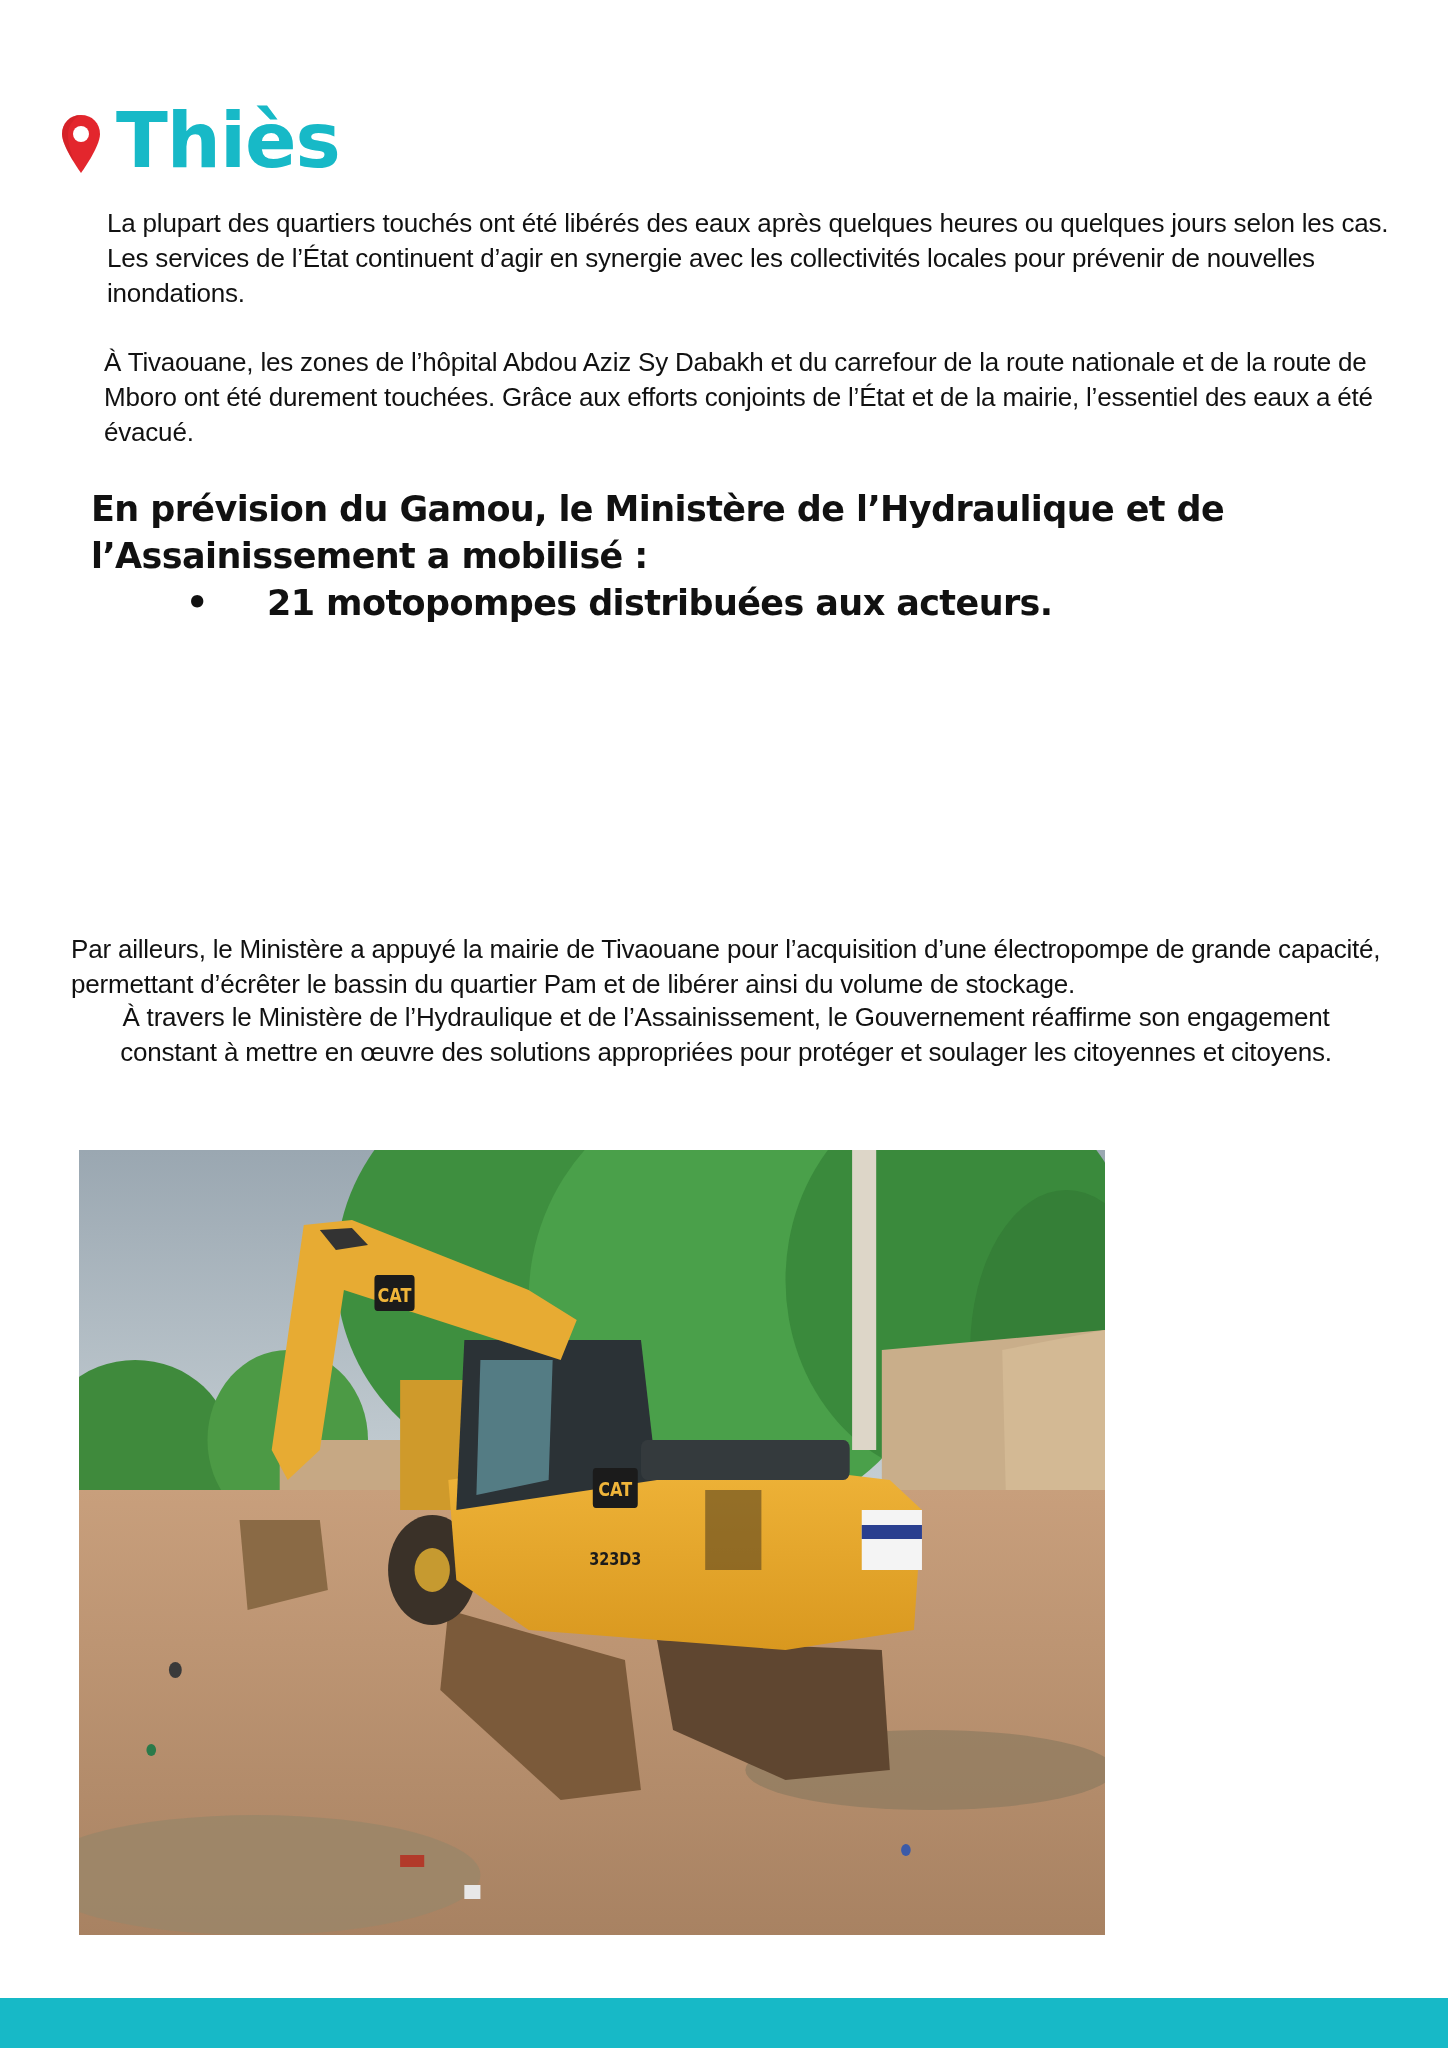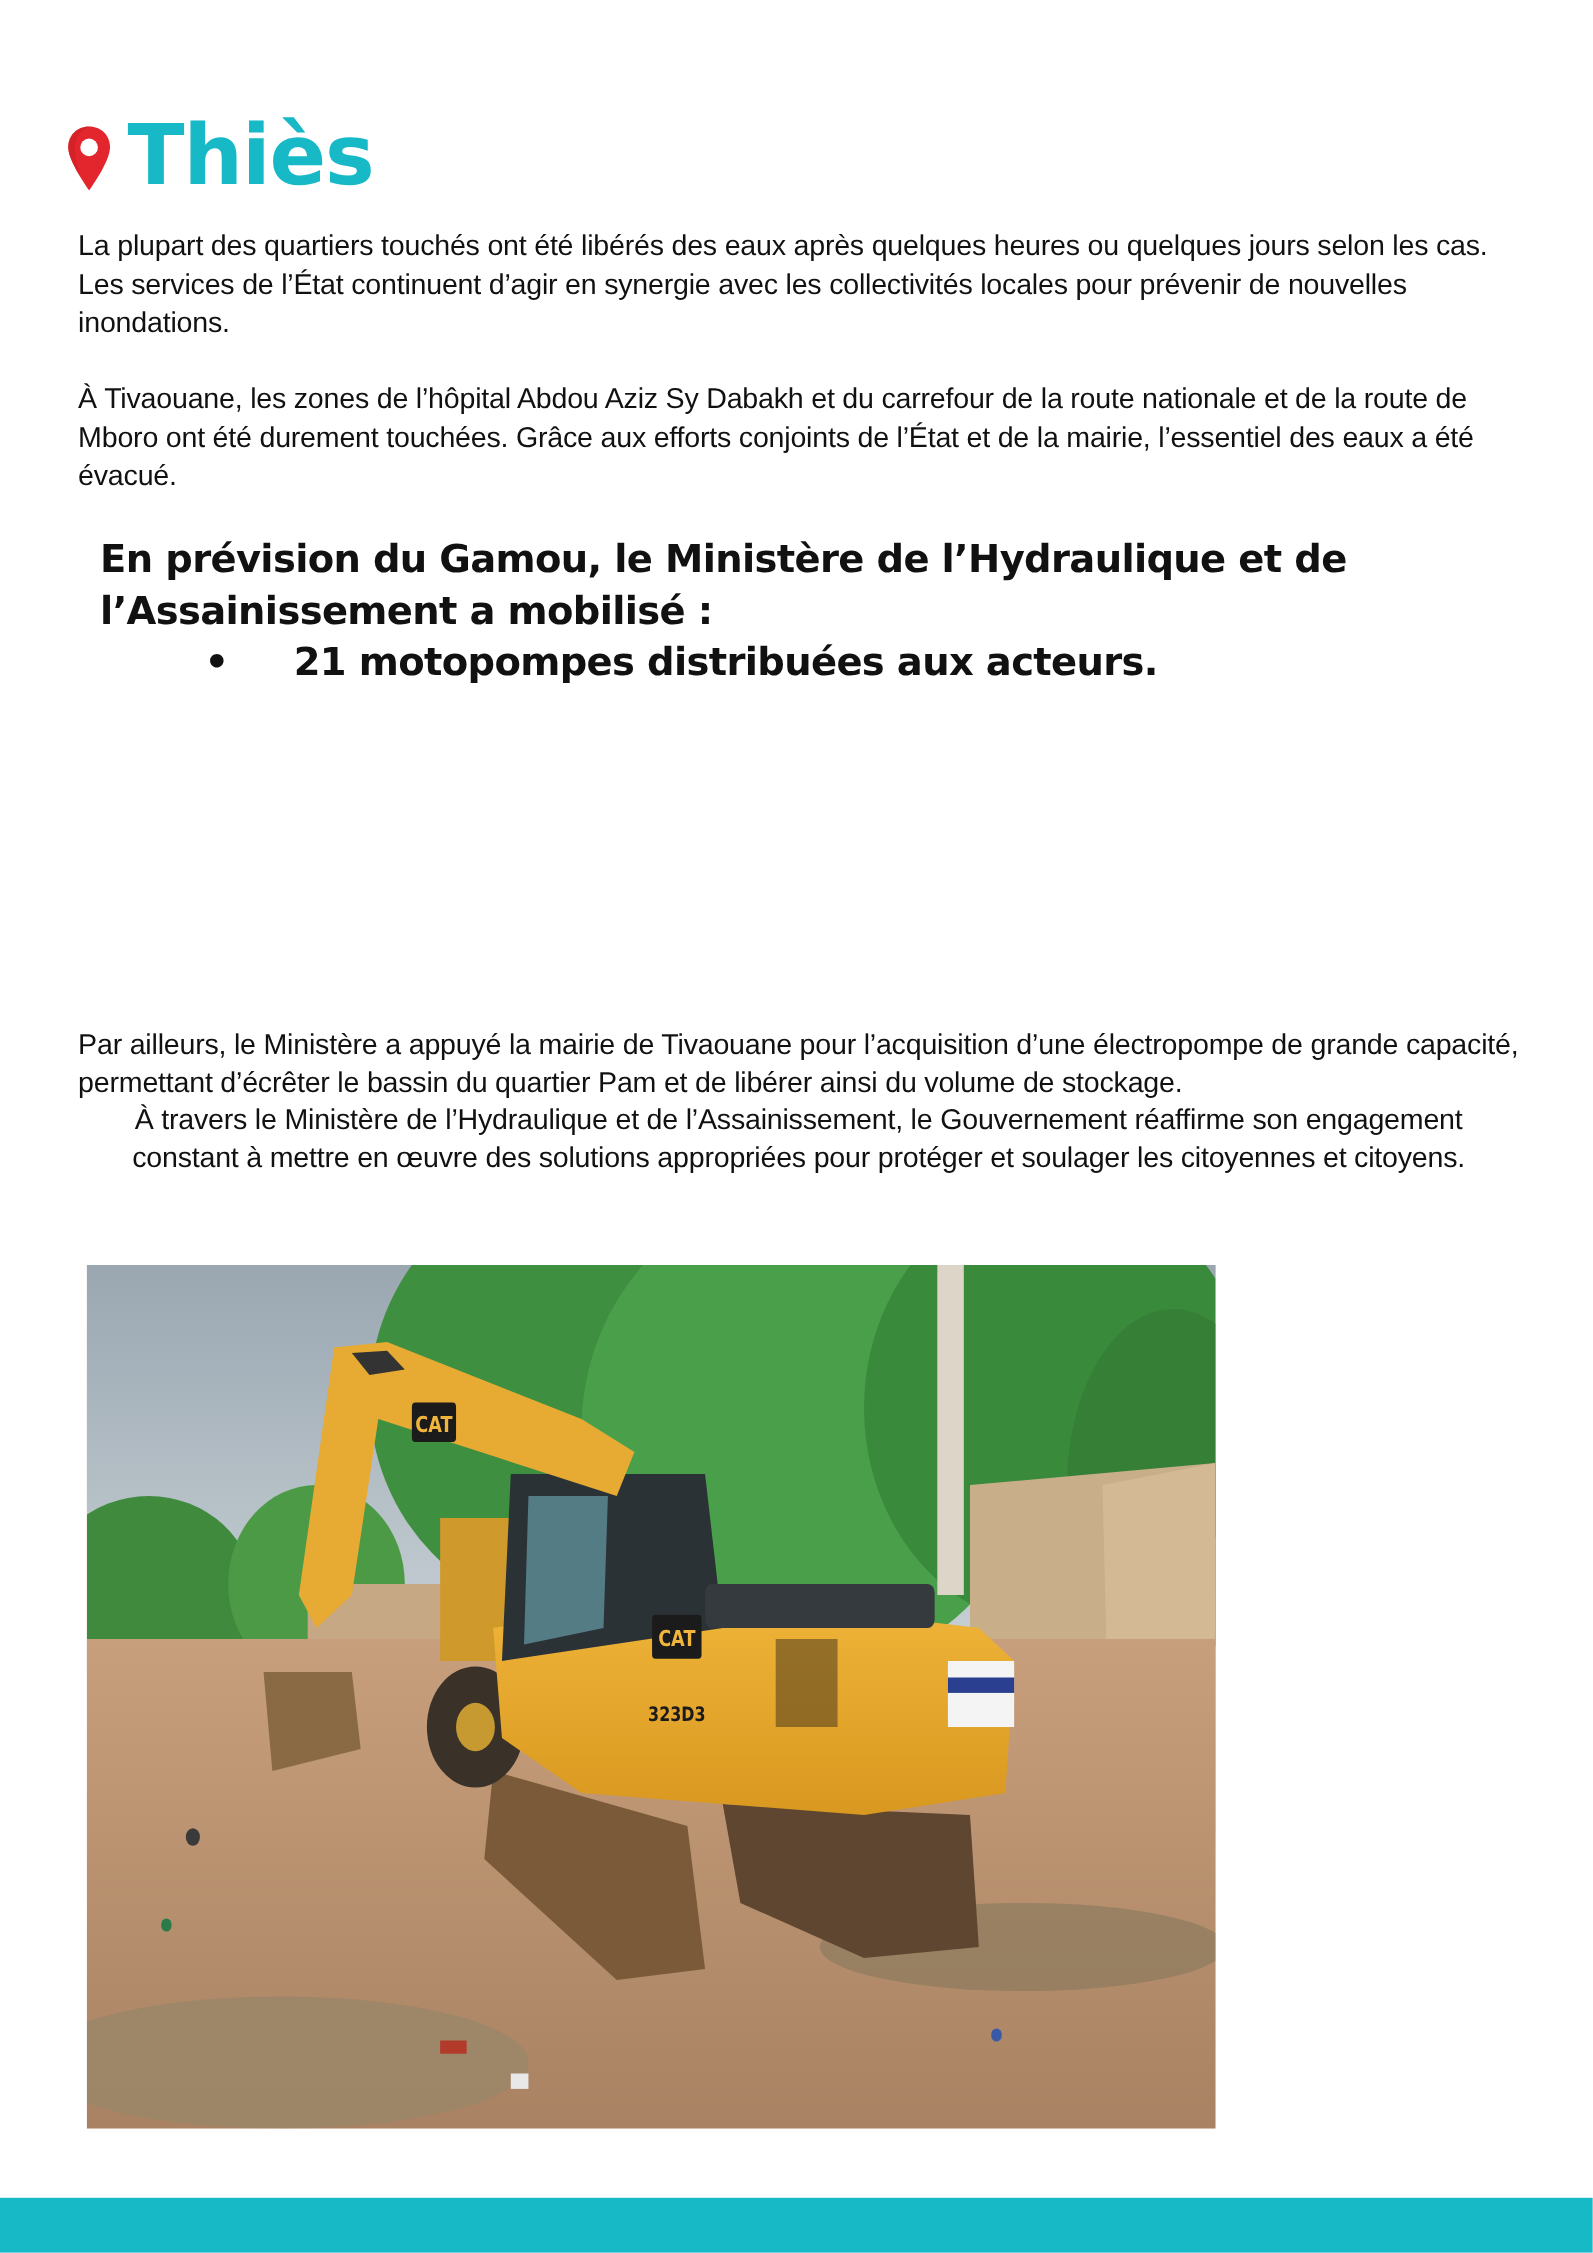--- a/index.html
+++ b/index.html
@@ -37,22 +37,22 @@
     }
     .body-text {
       position: absolute;
       left: 71px;
       width: 1310px;
       font-size: 26px;
       line-height: 35px;
       color: #111;
       letter-spacing: -0.2px;
     }
-    .p1 { top: 206px; }
-    .p2 { top: 345px; }
+    .p1 { top: 206px; margin-left: 36px; }
+    .p2 { top: 345px; margin-left: 33px; }
     .p3 { top: 892px; margin-top: 40px; }
     .p4 { top: 1000px; text-align: center; }
 
     .bold-block {
       position: absolute;
       left: 71px;
       top: 486px;
       width: 1320px;
       font-family: "DejaVu Sans", sans-serif;
       font-weight: bold;

